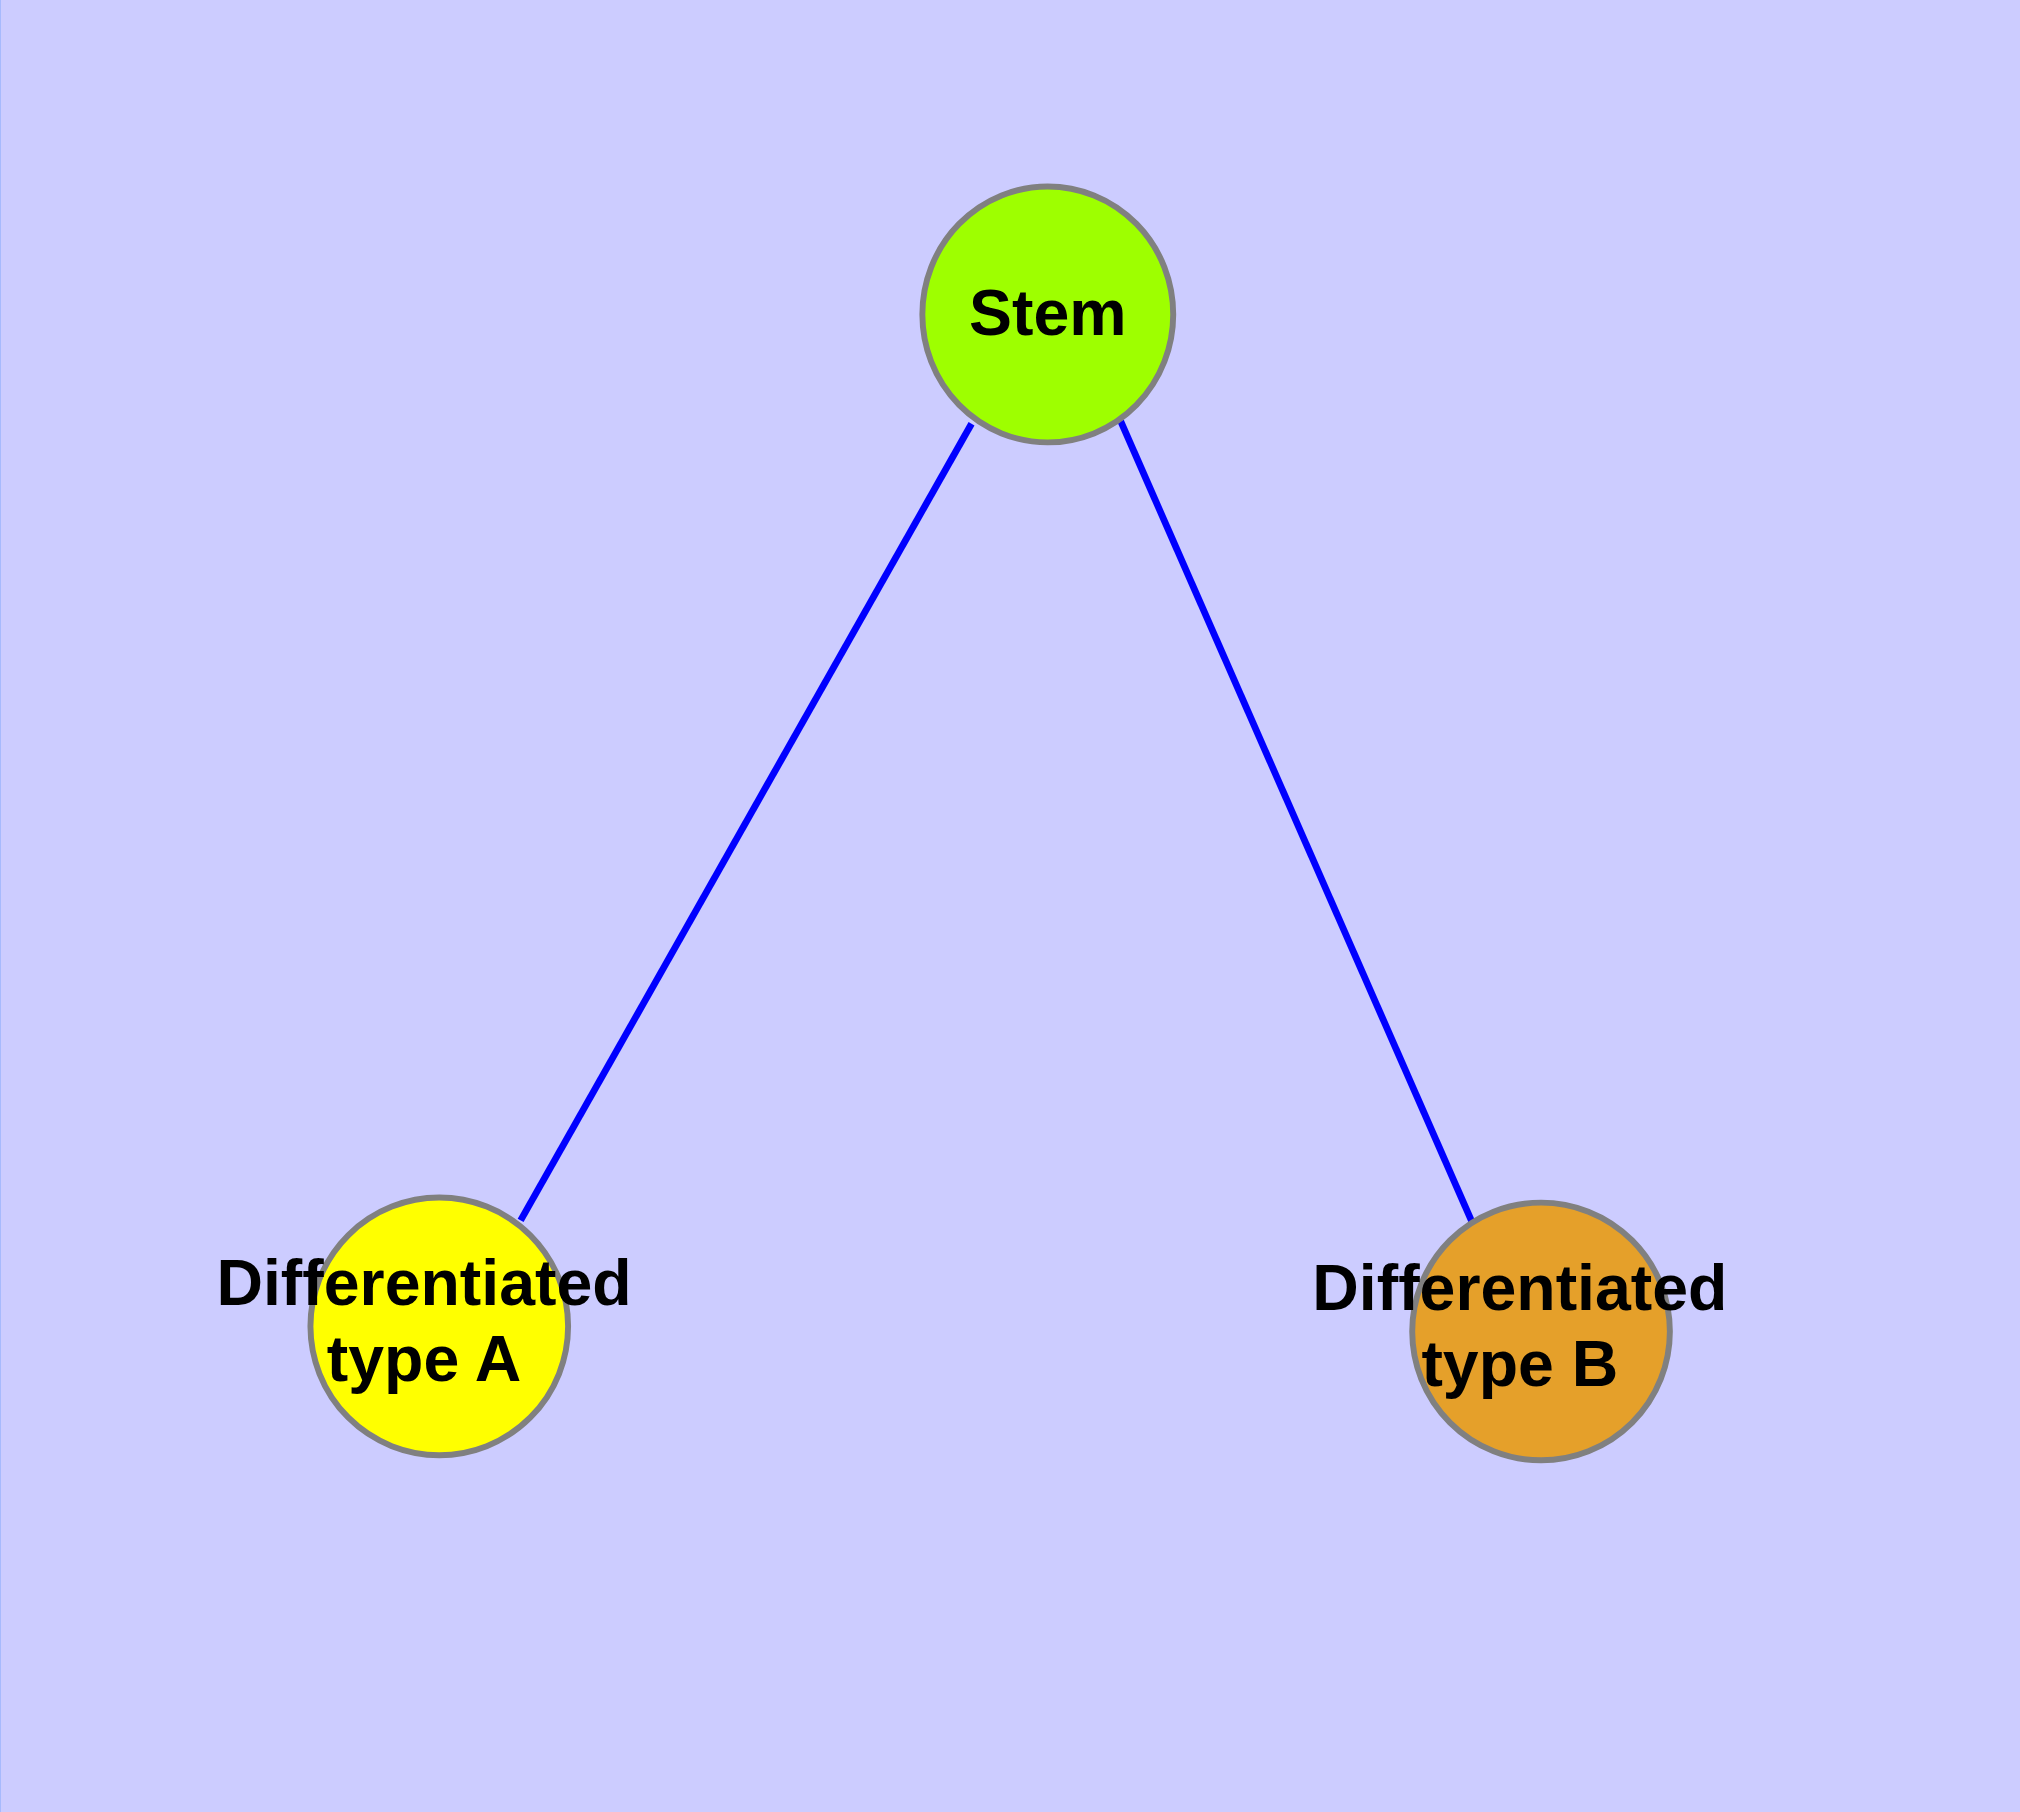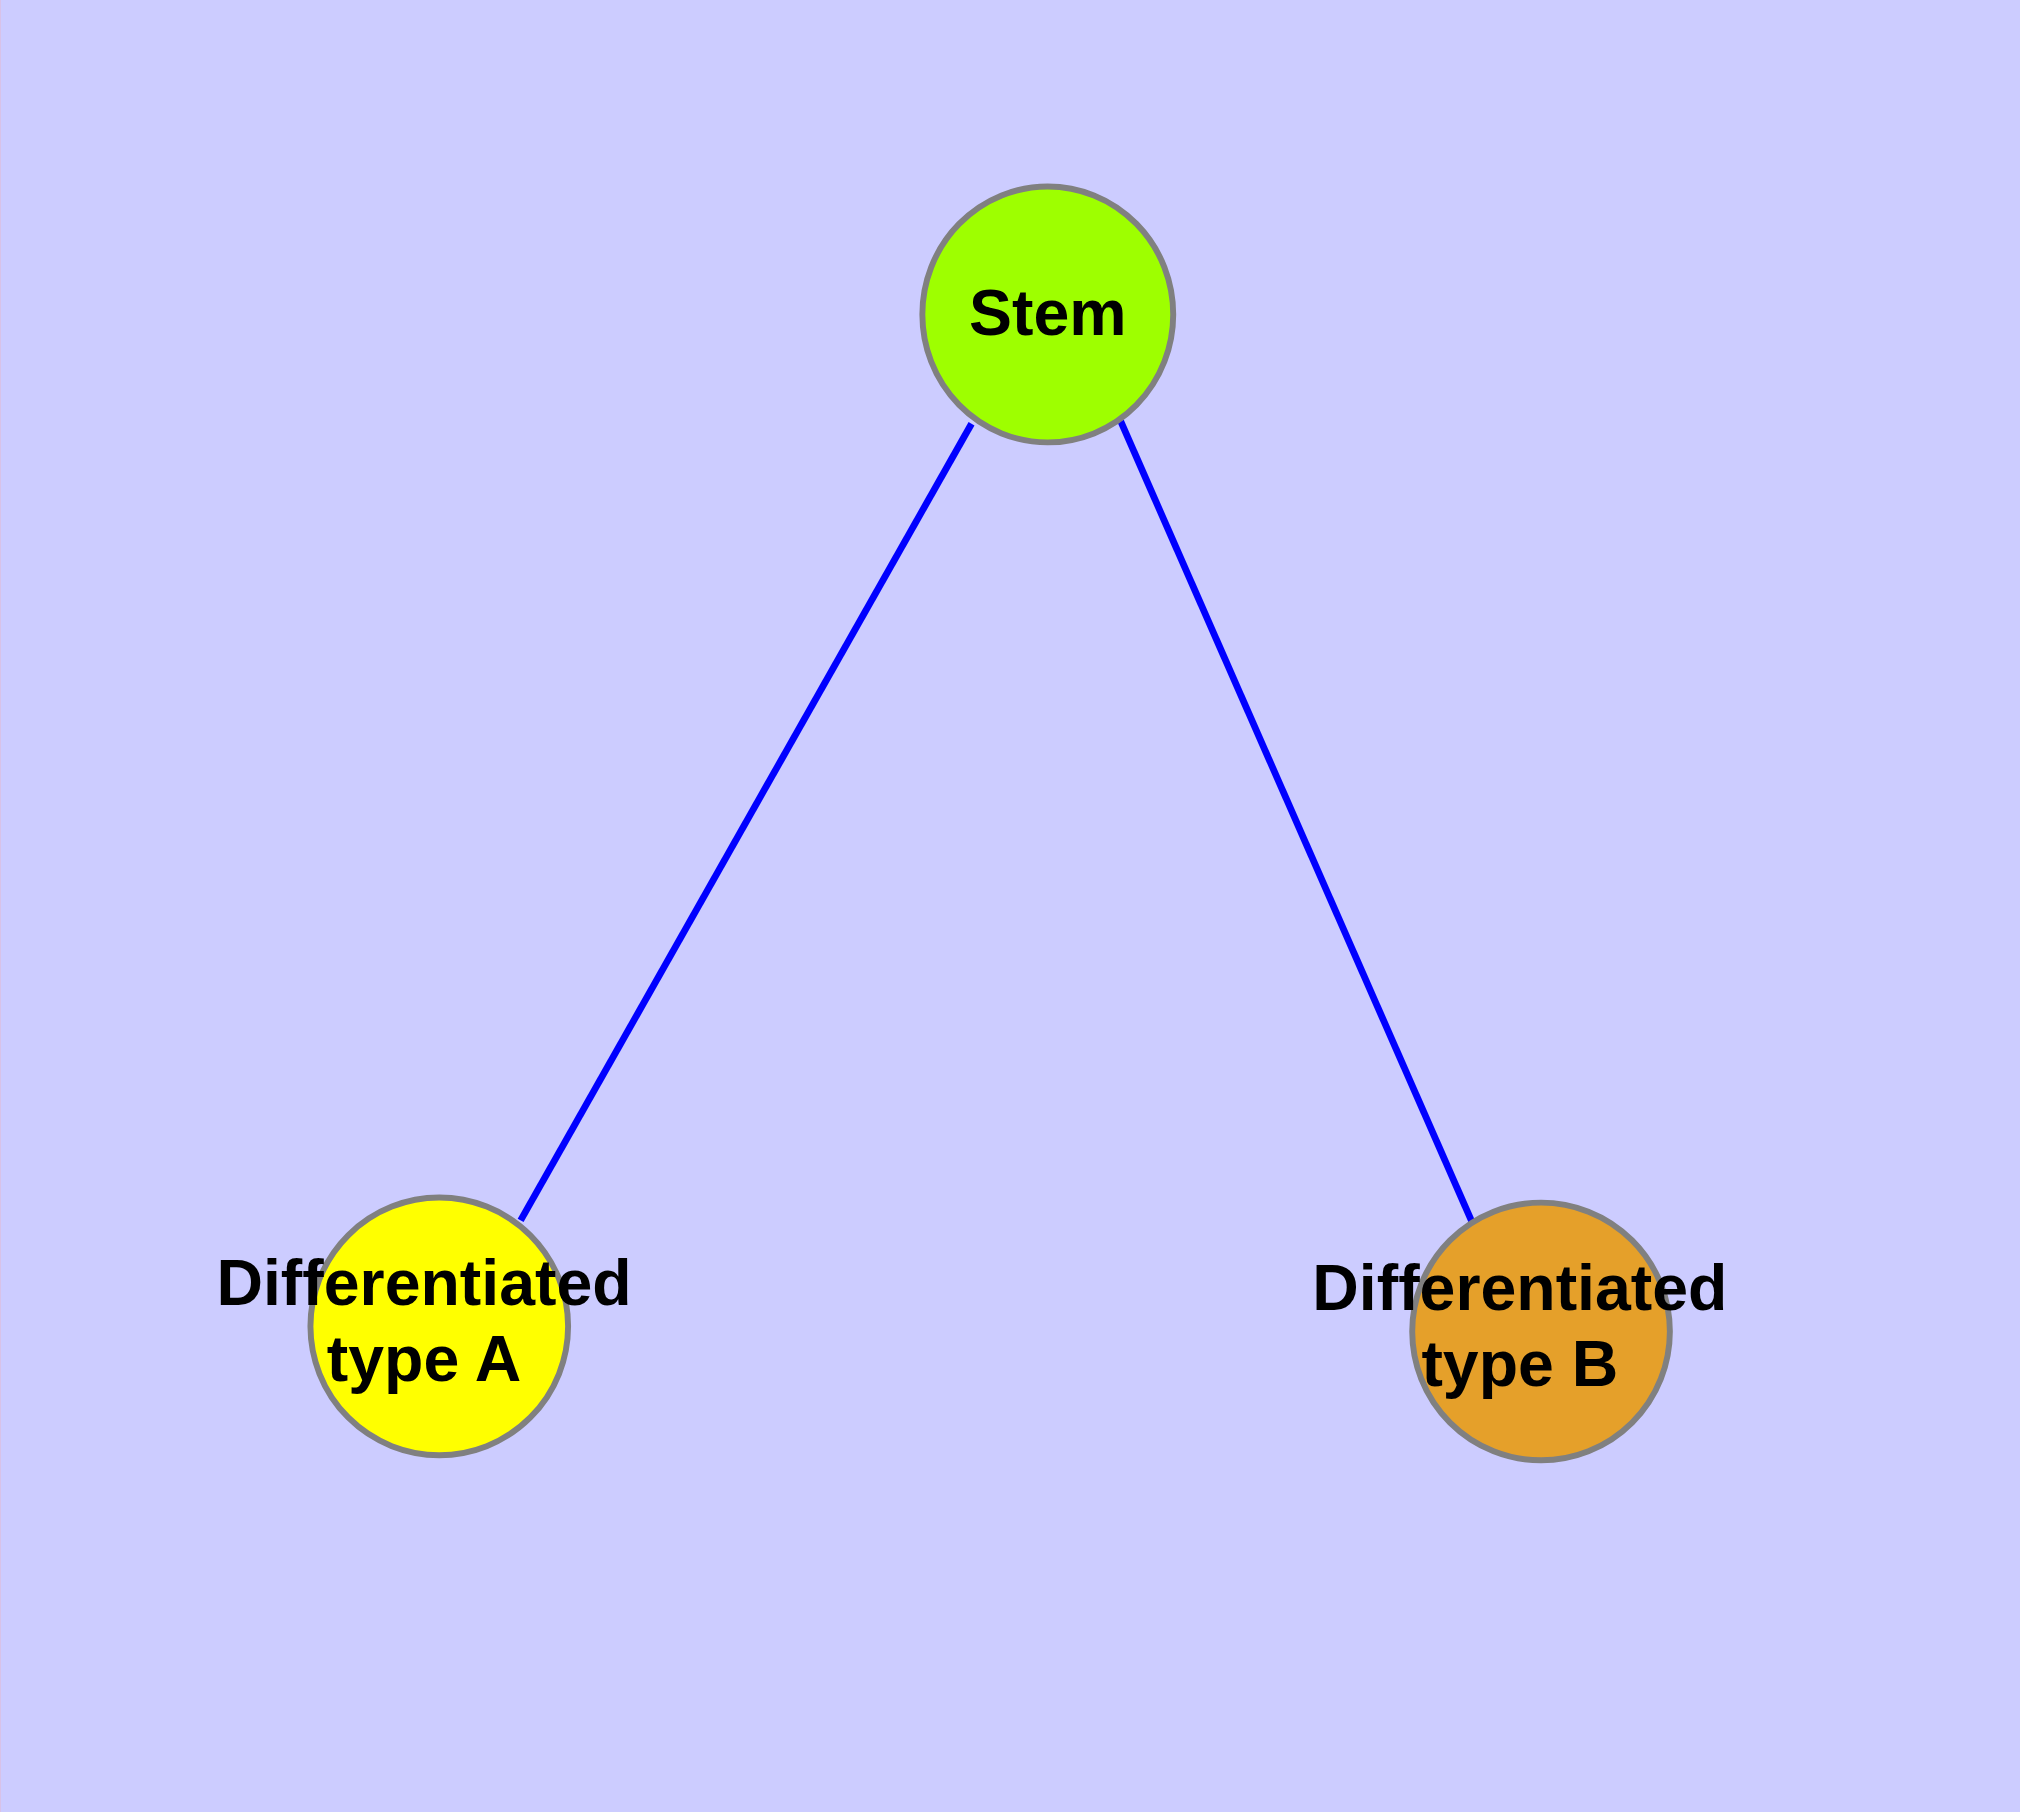--- a/index.html
+++ b/index.html
@@ -28,21 +28,21 @@
     font-size: 76px;
     fill: #000000;
     text-anchor: middle;
     dominant-baseline: middle;
     white-space: pre;
   }
 </style>
 </head>
 <body>
 
-<div id="canvas" style="background: #fca5a5; width: 2021px; height: 1812px;">
+<div id="canvas" style="background: #3b82f6; width: 2021px; height: 1812px;">
   <svg id="graph-svg" viewBox="0 0 2384 2138">
 
     <rect id="bg-rect" x="0" y="0" width="2384" height="2138" fill="#ccccff"></rect>
 
     <g id="edges-layer">
         <line x1="1146" y1="500" x2="614" y2="1440" stroke="#0000ff" stroke-width="8" stroke-linecap="butt"></line>
         <line x1="1322" y1="497" x2="1737" y2="1443" stroke="#0000ff" stroke-width="8" stroke-linecap="butt"></line>
       </g>
     <g id="nodes-layer">
         <g>

